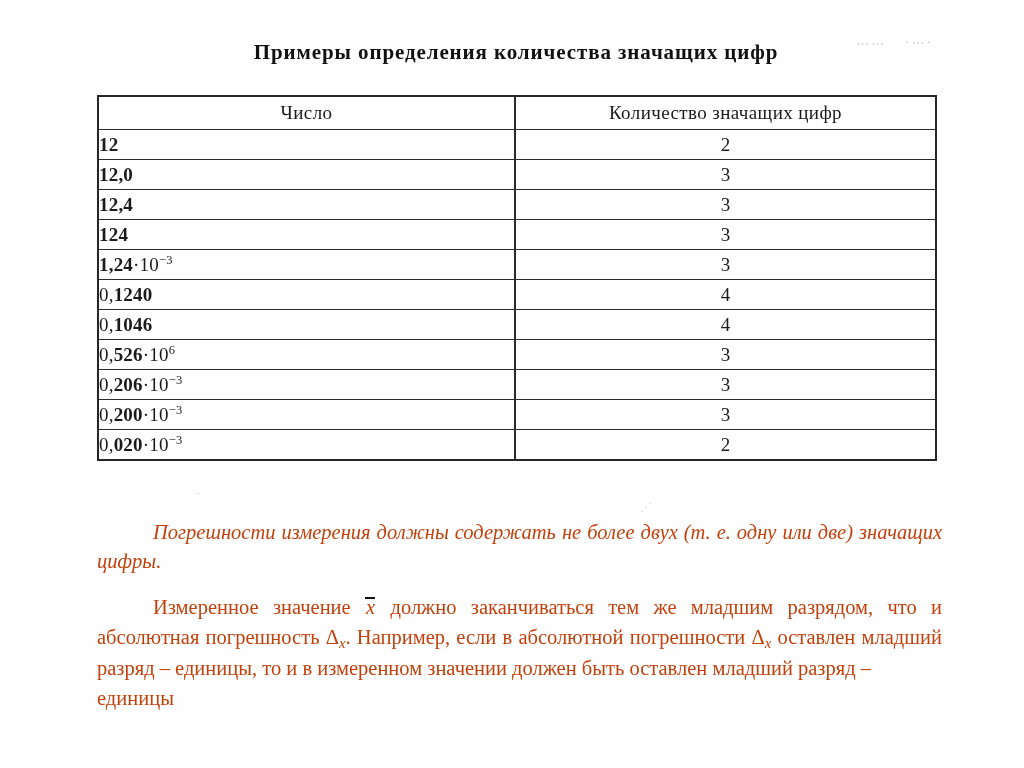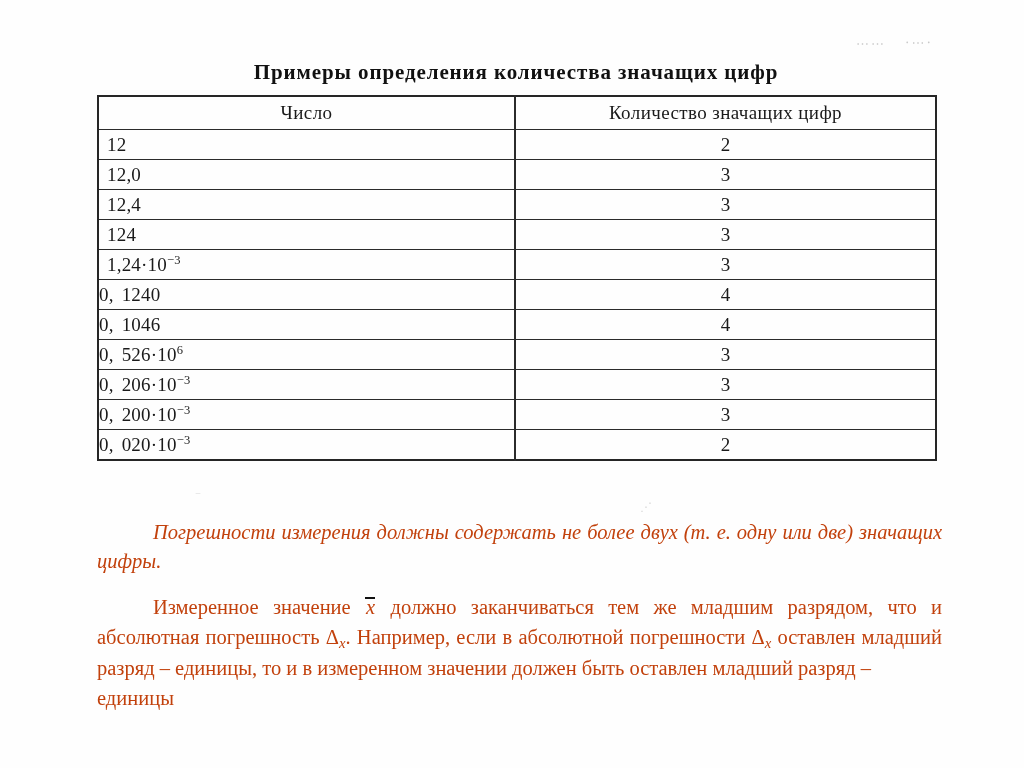--- a/index.html
+++ b/index.html
@@ -32,21 +32,21 @@
   }
   .ghost-a { left: 856px; top: 36px; }
   .ghost-b { left: 905px; top: 35px; }
   .ghost-c { left: 196px; top: 492px; font-size: 12px; color: #d6d6d6; }
   .ghost-d { left: 640px; top: 500px; font-size: 12px; color: #d8d8d8; }
 
   
   .table-title {
     position: absolute;
     left: 97px;
-    top: 60px;
+    top: 40px;
     width: 838px;
     text-align: center;
     font-weight: bold;
     font-size: 21px;
     letter-spacing: 0.9px;
     color: #111111;
     white-space: nowrap;
   }
 
   
@@ -95,22 +95,21 @@
   td.count-cell {
     text-align: center;
   }
   
   table.sig-table td.num-cell,
   table.sig-table th.hdr-num {
     border-right: 2px solid #2b2b2b;
   }
 
   .sig {            
-    font-weight: normal;
-    padding-left: 8px;
+    font-weight: bold;
   }
   .plain {          
     font-weight: normal;
   }
   sup.exp {
     font-size: 0.66em;
     vertical-align: super;
     line-height: 0;
     font-weight: normal;
   }

